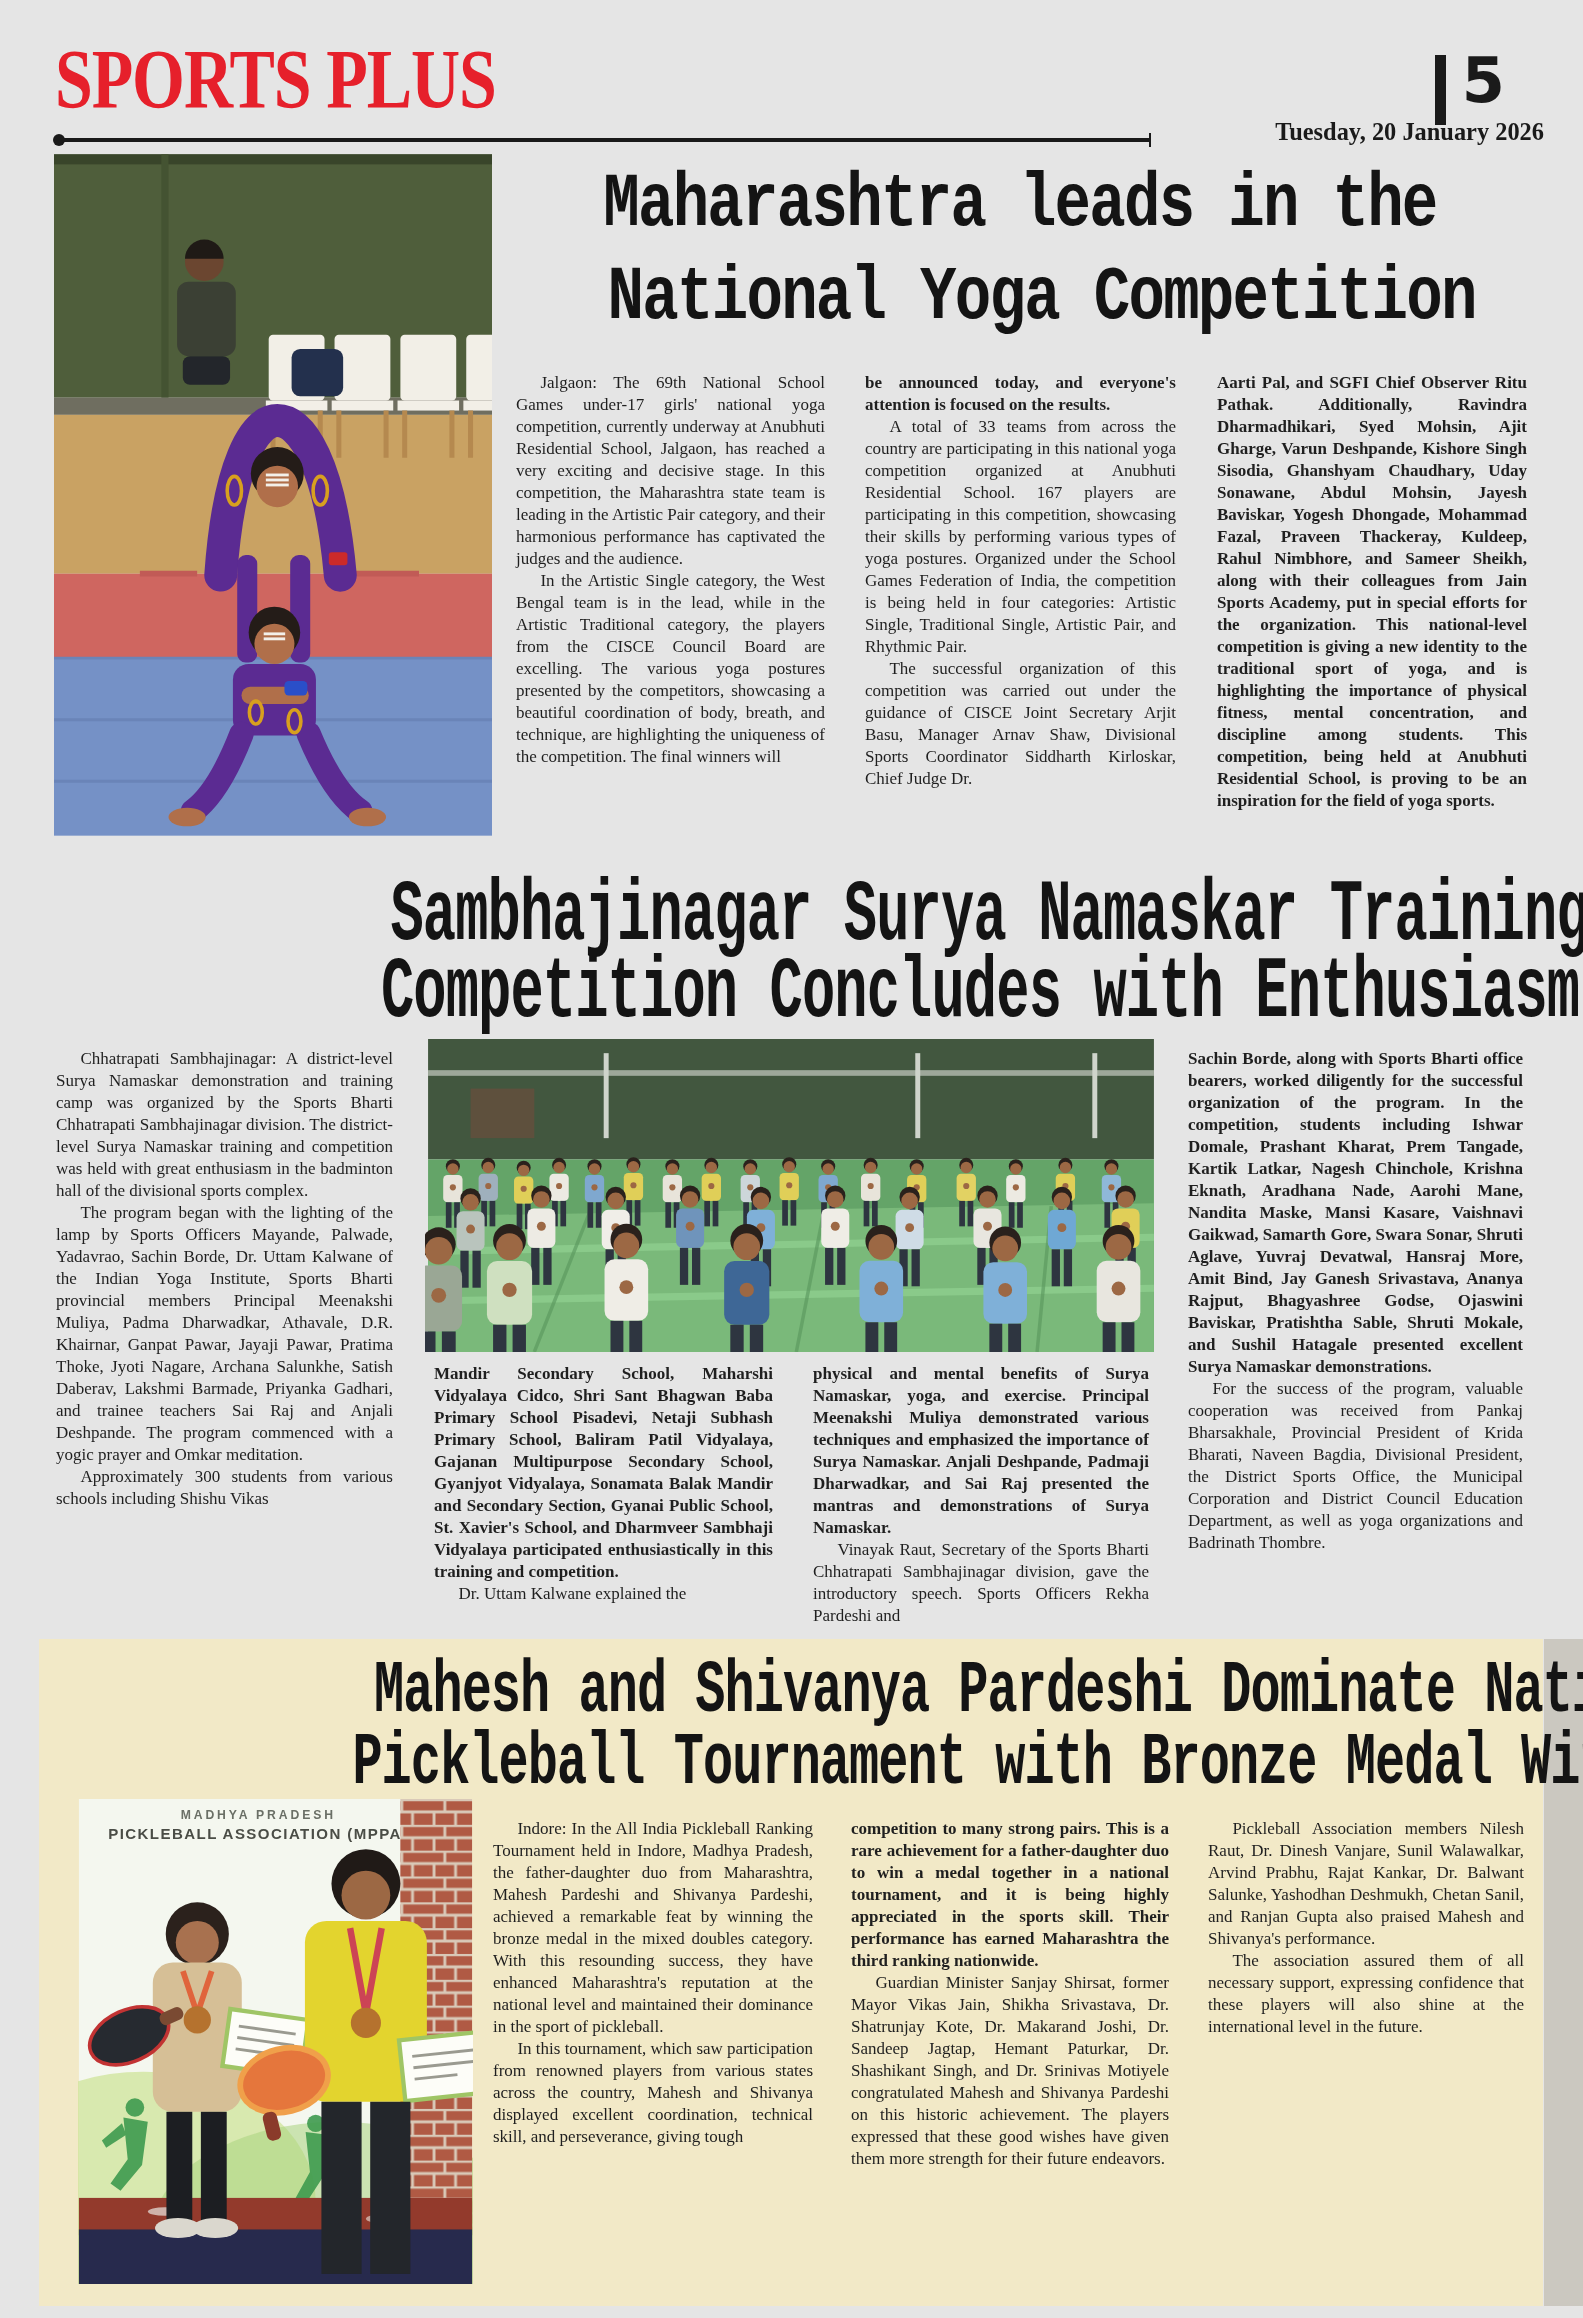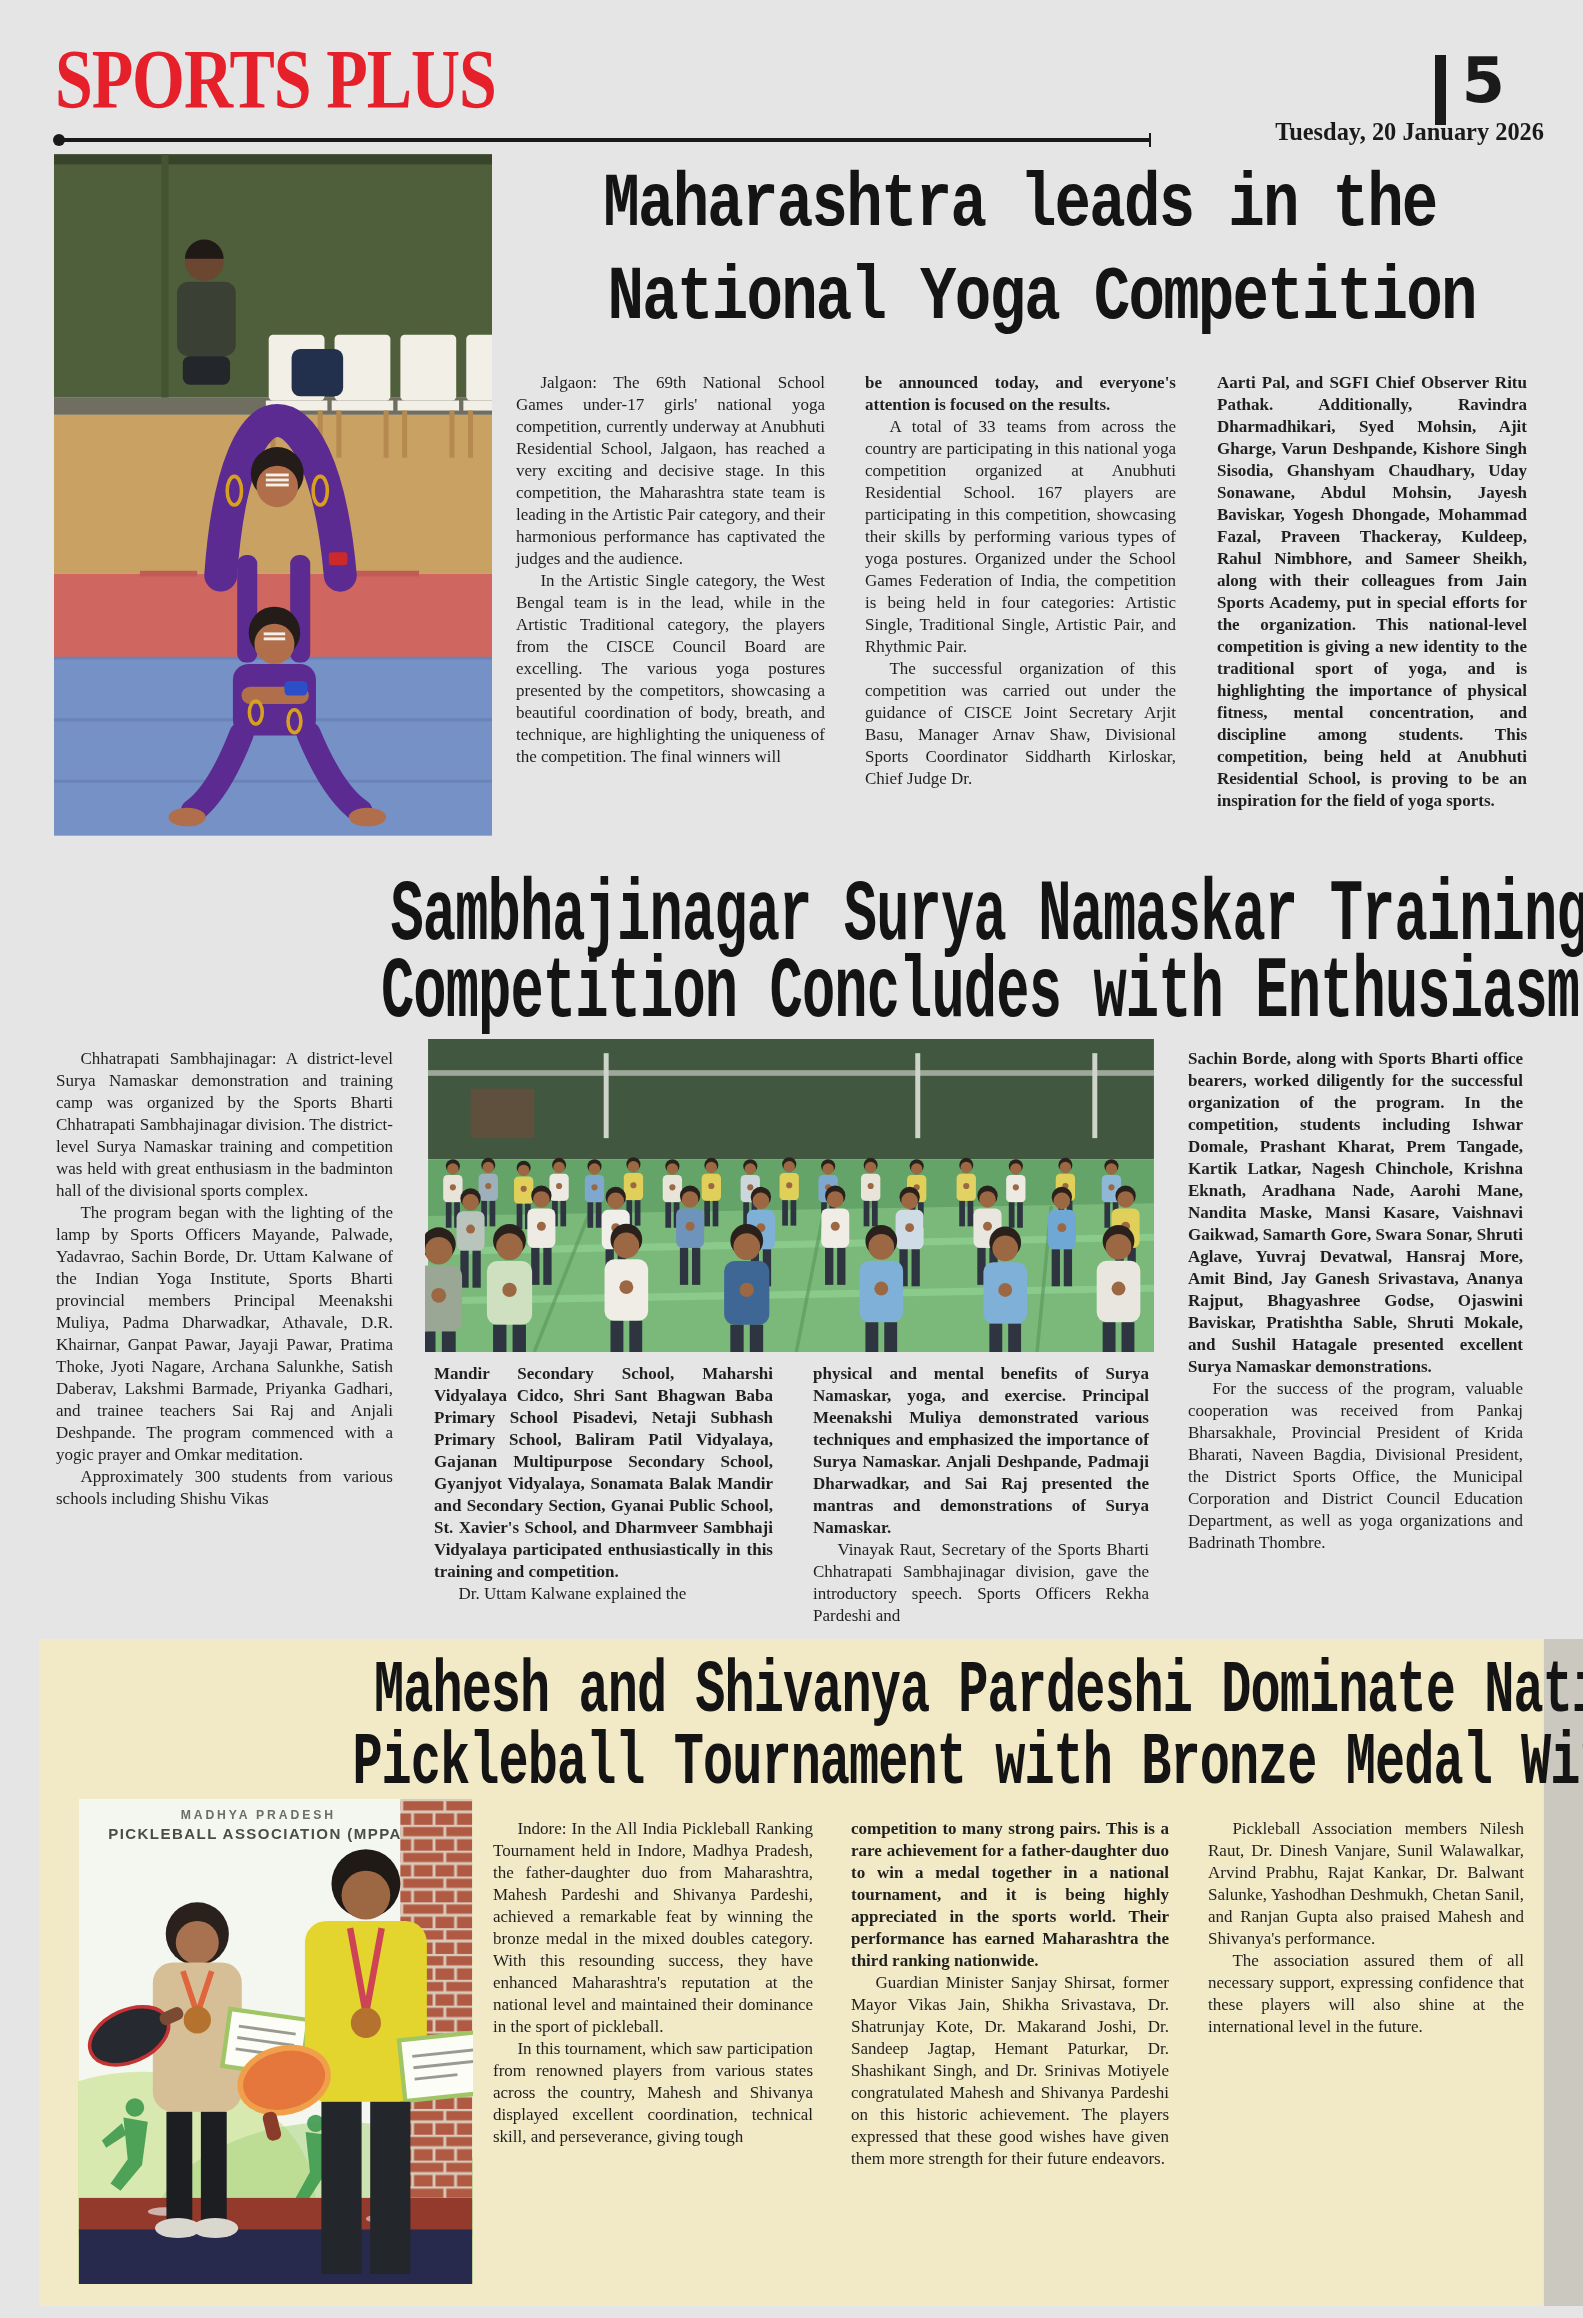--- a/index.html
+++ b/index.html
@@ -320,21 +320,21 @@
         <rect x="406" y="422" width="56" height="240" fill="#23262b"></rect>
       </g>
     </svg>
   </div>
 
   <div class="col" style="left:493px;top:1818px;width:320px;">
     <p>Indore: In the All India Pickleball Ranking Tournament held in Indore, Madhya Pradesh, the father-daughter duo from Maharashtra, Mahesh Pardeshi and Shivanya Pardeshi, achieved a remarkable feat by winning the bronze medal in the mixed doubles category. With this resounding success, they have enhanced Maharashtra's reputation at the national level and maintained their dominance in the sport of pickleball.</p>
     <p>In this tournament, which saw participation from renowned players from various states across the country, Mahesh and Shivanya displayed excellent coordination, technical skill, and perseverance, giving tough</p>
   </div>
   <div class="col" style="left:851px;top:1818px;width:318px;">
-    <p class="noindent">competition to many strong pairs. This is a rare achievement for a father-daughter duo to win a medal together in a national tournament, and it is being highly appreciated in the sports world. Their performance has earned Maharashtra the third ranking nationwide.</p>
+    <p class="noindent">competition to many strong pairs. This is a rare achievement for a father-daughter duo to win a medal together in a national tournament, and it is being highly appreciated in the sports skill. Their performance has earned Maharashtra the third ranking nationwide.</p>
     <p>Guardian Minister Sanjay Shirsat, former Mayor Vikas Jain, Shikha Srivastava, Dr. Shatrunjay Kote, Dr. Makarand Joshi, Dr. Sandeep Jagtap, Hemant Paturkar, Dr. Shashikant Singh, and Dr. Srinivas Motiyele congratulated Mahesh and Shivanya Pardeshi on this historic achievement. The players expressed that these good wishes have given them more strength for their future endeavors.</p>
   </div>
   <div class="col" style="left:1208px;top:1818px;width:316px;">
     <p>Pickleball Association members Nilesh Raut, Dr. Dinesh Vanjare, Sunil Walawalkar, Arvind Prabhu, Rajat Kankar, Dr. Balwant Salunke, Yashodhan Deshmukh, Chetan Sanil, and Ranjan Gupta also praised Mahesh and Shivanya's performance.</p>
     <p>The association assured them of all necessary support, expressing confidence that these players will also shine at the international level in the future.</p>
   </div>
 
 </div>
 
 

